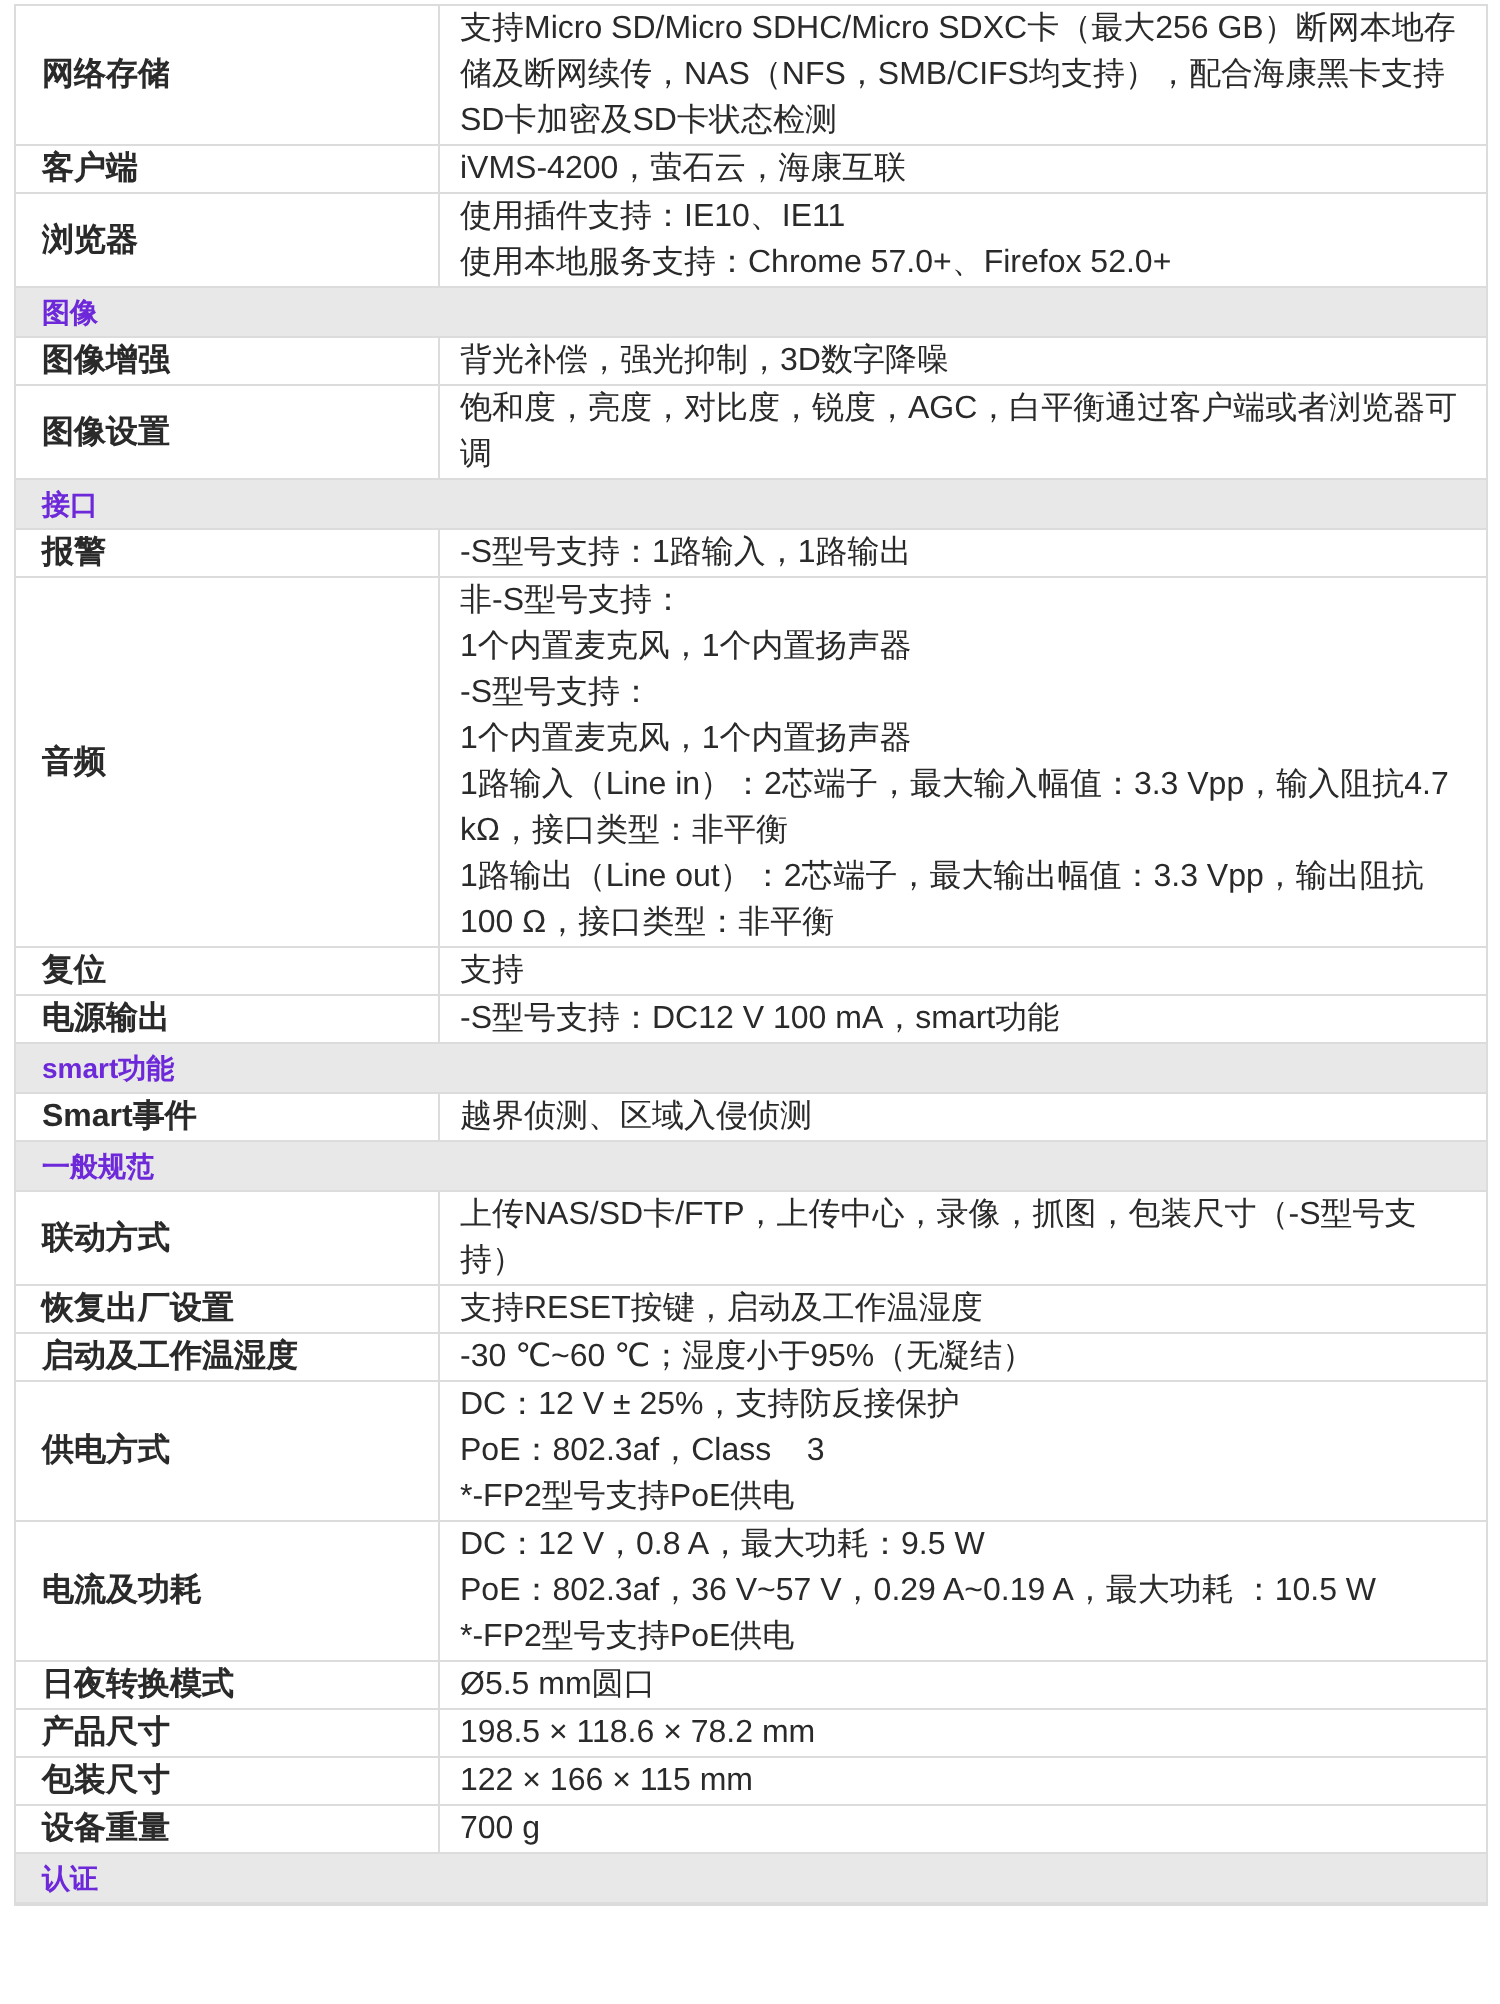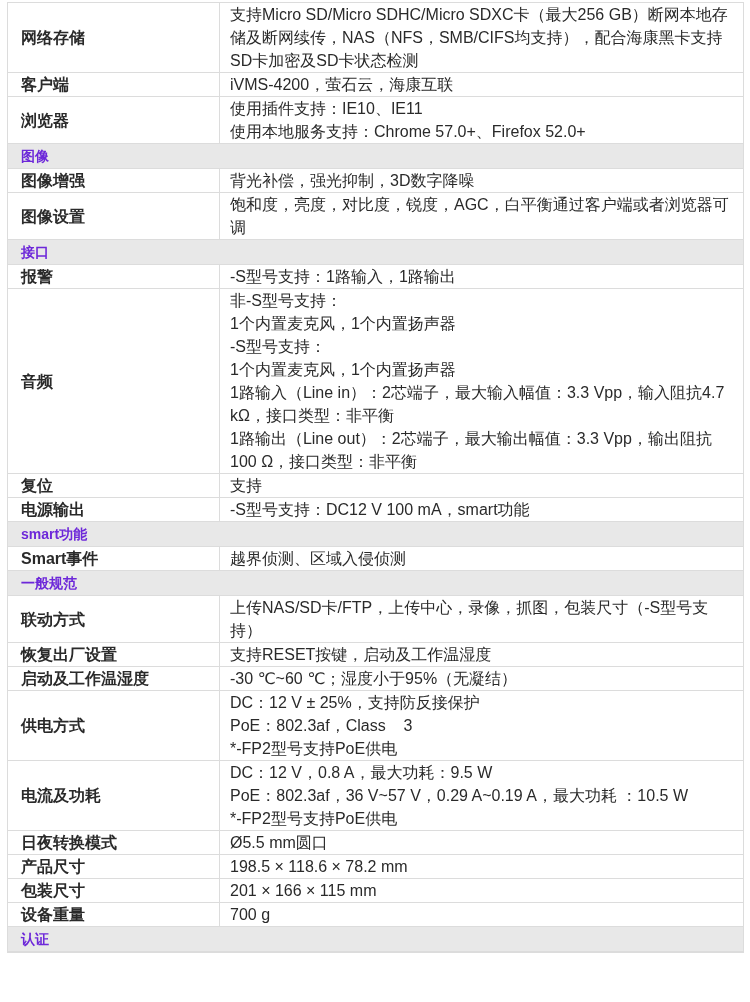--- a/index.html
+++ b/index.html
@@ -215,21 +215,21 @@
     </td>
     <td class="value-cell">
             <div class="line">198.5 × 118.6 × 78.2 mm</div>
           </td>
   </tr>
         <tr>
     <td class="label-cell">
       <div class="label-text">包装尺寸</div>
     </td>
     <td class="value-cell">
-            <div class="line">201 × 166 × 115 mm</div>
+            <div class="line">122 × 166 × 115 mm</div>
           </td>
   </tr>
         <tr>
     <td class="label-cell">
       <div class="label-text">设备重量</div>
     </td>
     <td class="value-cell">
             <div class="line">700 g</div>
           </td>
   </tr>

